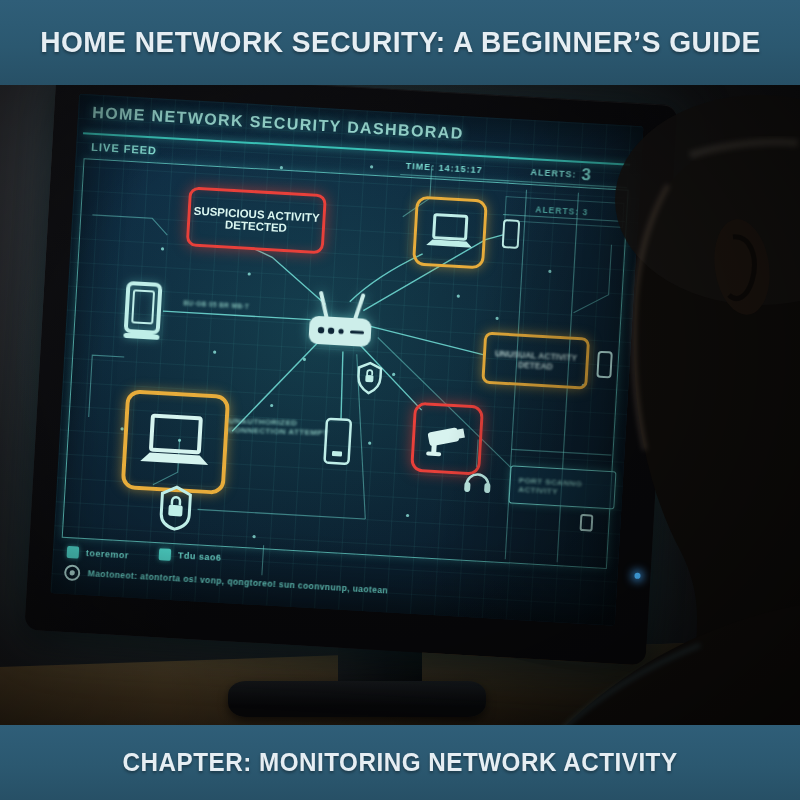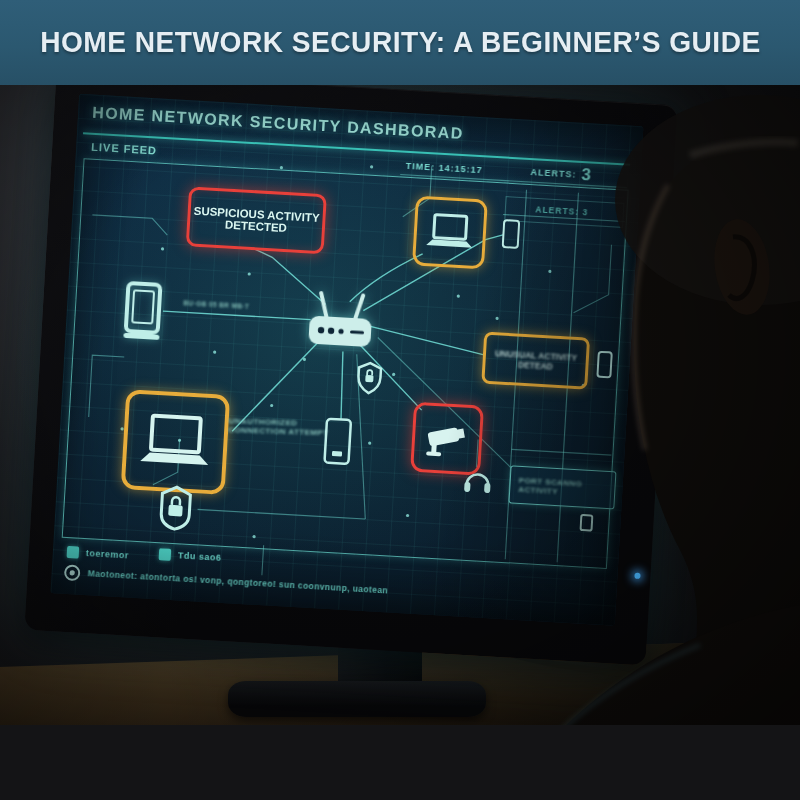--- a/index.html
+++ b/index.html
@@ -290,14 +290,17 @@
       <ellipse cx="742" cy="182" rx="27" ry="48" fill="#1a130e" opacity=".95" transform="rotate(-8 742 182)"></ellipse>
       <path d="M 733 152 C 750 150 759 172 752 196 C 747 212 737 218 729 210" stroke="#0b0807" stroke-width="5" fill="none" opacity=".85"></path>
       <path d="M 668 100 C 648 135 638 175 635 215 C 632 268 635 320 645 365" stroke="rgba(215,180,150,.16)" stroke-width="5" fill="none" filter="url(#soft)"></path>
       <path d="M 690 70 C 730 58 770 55 798 58" stroke="rgba(120,110,100,.25)" stroke-width="8" fill="none" filter="url(#soft)"></path>
       <path d="M 560 646 C 600 610 650 580 700 560" stroke="rgba(80,140,160,.25)" stroke-width="4" fill="none" filter="url(#soft)"></path>
     </svg>
 
     <div class="vignette"></div>
   </div>
 
+  <div class="banner banner-bottom">
+    <div class="banner-text">CHAPTER: MONITORING NETWORK ACTIVITY</div>
+  </div>
 
 </div>
 
 </body></html>

